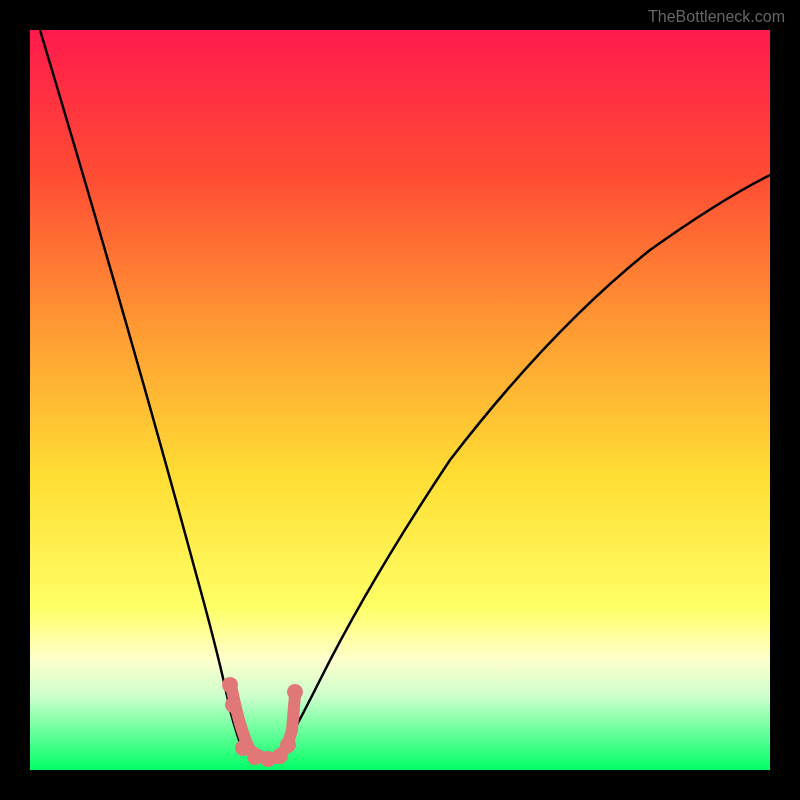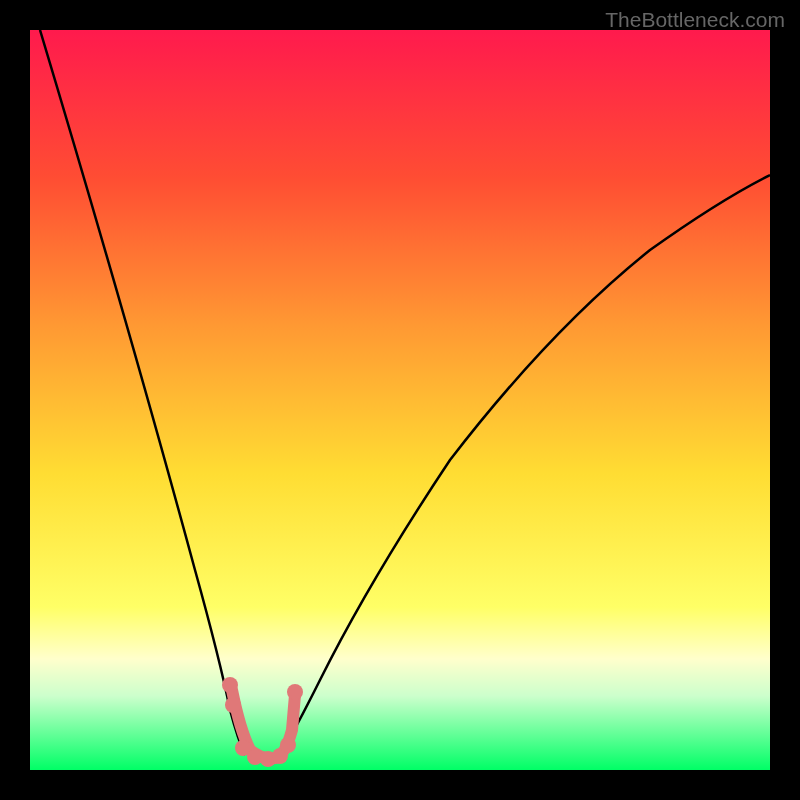--- a/index.html
+++ b/index.html
@@ -12,21 +12,21 @@
       height: 800px;
       background: #000;
       position: relative;
       font-family: Arial, sans-serif;
     }
     .watermark {
       position: absolute;
       top: 8px;
       right: 15px;
       color: #666;
-      font-size: 21px;
+      font-size: 16px;
       font-weight: normal;
       z-index: 10;
     }
     .chart-container {
       position: absolute;
       top: 30px;
       left: 30px;
       width: 740px;
       height: 740px;
     }

